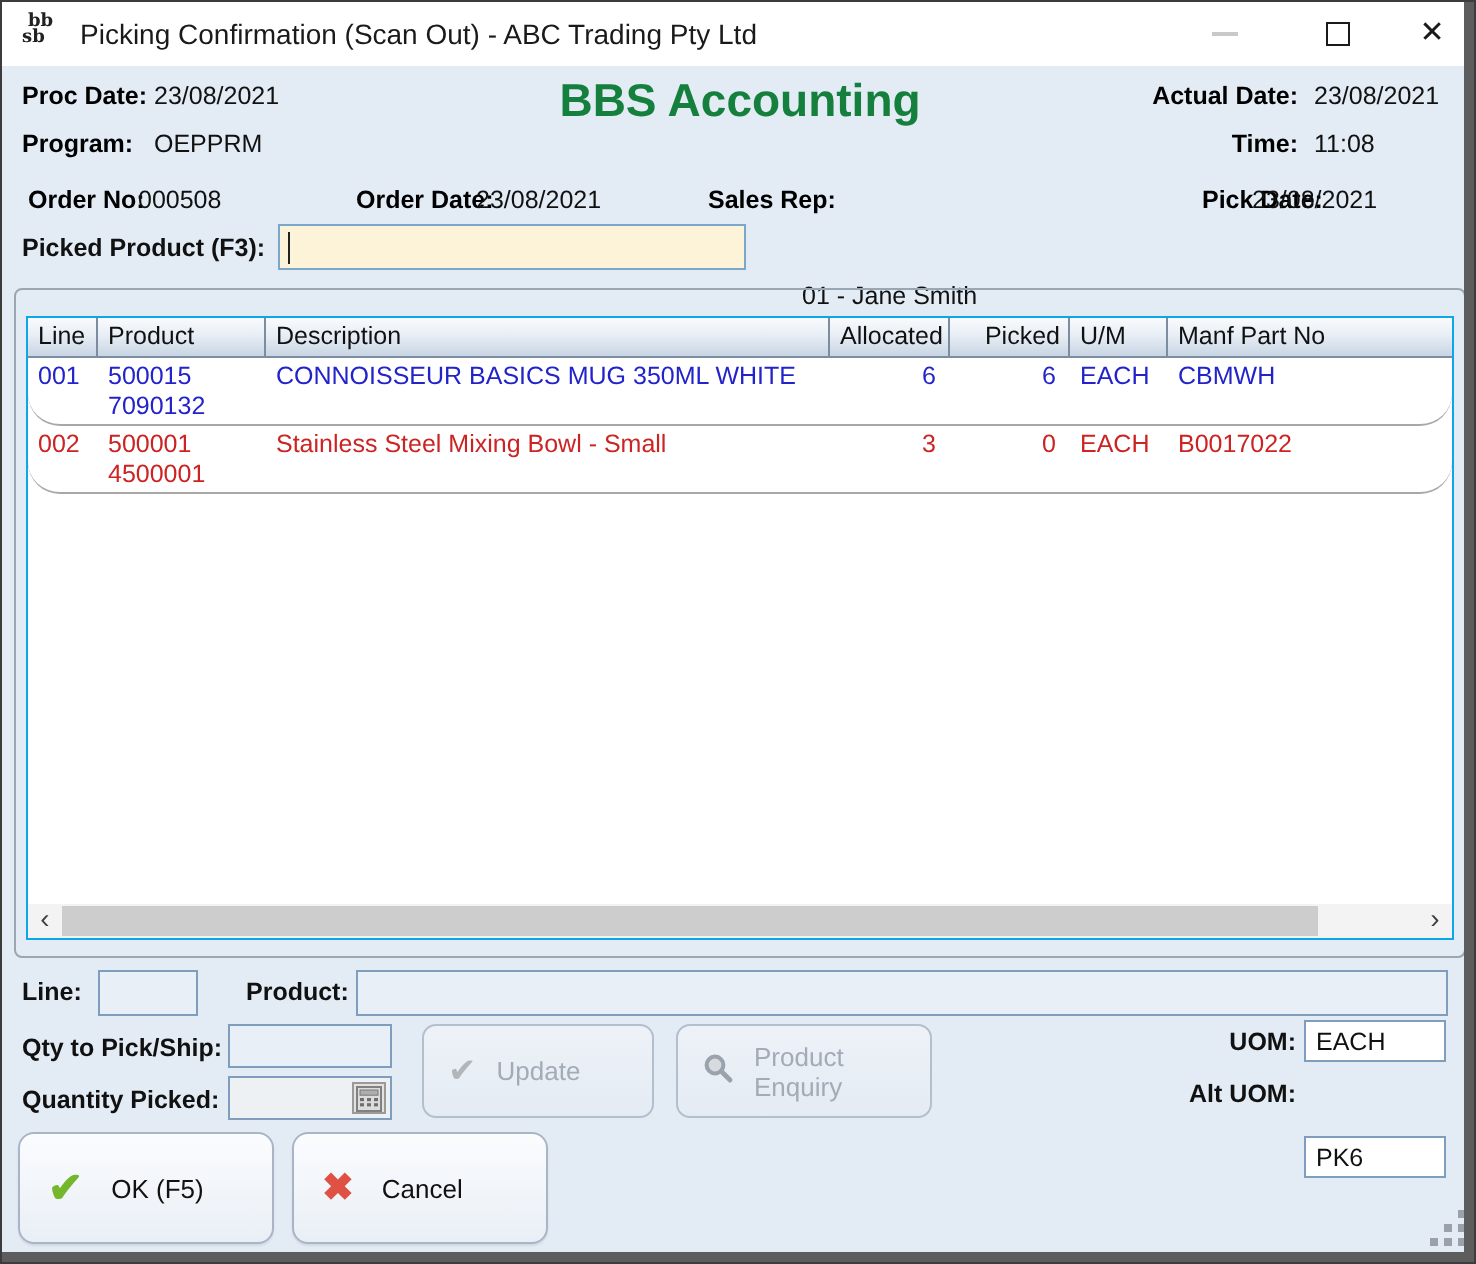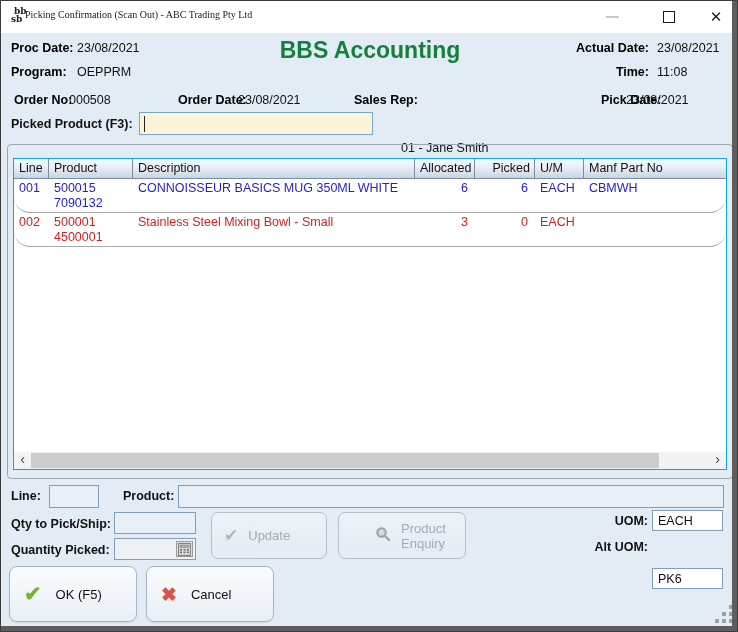--- a/index.html
+++ b/index.html
@@ -12,21 +12,21 @@
   
   .edge-right  { position:absolute; top:0; right:0; width:5px; height:632px; background:#5d5d5d; }
   .edge-bottom { position:absolute; left:0; bottom:0; width:738px; height:5px; background:#5d5d5d; }
 
   
   .titlebar { position:absolute; left:0; top:0; width:733px; height:32px; background:#ffffff; }
   .app-icon { position:absolute; left:10px; top:6px; width:20px; height:20px;
               font:bold 9px "DejaVu Serif", serif; line-height:8px; color:#222; letter-spacing:0; }
   .app-icon .r1 { display:block; margin-left:3px; }
   .app-icon .r2 { display:block; }
-  .title-text { position:absolute; left:24px; top:8px; font-size:10px; color:#1a1a1a;font-family:Liberation Serif, serif; }
+  .title-text { position:absolute; left:39px; top:8px; font-size:14px; color:#1a1a1a; }
   .btn-min { position:absolute; left:605px; top:15px; width:13px; height:2px; background:#c9c9c9; }
   .btn-max { position:absolute; left:662px; top:10px; width:12px; height:12px; border:1.5px solid #1a1a1a; background:#fff; }
   .btn-close { position:absolute; left:705px; top:6px; width:20px; height:20px; font-size:15px; color:#1a1a1a; text-align:center; line-height:20px; }
 
   
   .lbl { font-weight:bold; color:#000; }
   .hdr-left-l  { position:absolute; left:10px; }
   .hdr-left-v  { position:absolute; left:76px; }
   .y40 { top:40px; } .y64 { top:64px; }
   .app-title   { position:absolute; left:0; top:36px; width:738px; text-align:center;
@@ -83,21 +83,21 @@
   .qty-field  { left:113px; top:511px; width:82px; height:22px; }
   .qtyp-label { position:absolute; left:10px; top:542px; font-weight:bold; }
   .qtyp-field { left:113px; top:537px; width:82px; height:22px; background:#eef1f3; }
   .calc-btn { position:absolute; right:2px; top:2px; width:17px; height:16px; background:#e2e2e2;
               border:1px solid #9a9a9a; display:flex; align-items:center; justify-content:center; }
 
   .btn-disabled { position:absolute; border:1px solid #b4bfce; border-radius:7px;
                   background:linear-gradient(180deg,#eef2f8,#e4ebf3); color:#a3abb6;
                   display:flex; align-items:center; font-size:13px; }
   .btn-update  { left:210px; top:511px; width:116px; height:47px; }
-  .btn-enquiry { left:337px; top:511px; width:128px; height:47px;padding-left:24px; }
+  .btn-enquiry { left:337px; top:511px; width:128px; height:47px; }
   .btn-disabled .ico { margin:0 10px 0 12px; }
   .check-gray { color:#b2b6bb; font-size:17px; }
 
   .uom-label  { position:absolute; left:540px; top:513px; width:107px; text-align:right; font-weight:bold; }
   .uom-field  { position:absolute; left:651px; top:509px; width:71px; height:21px;
                 background:#fff; border:1px solid #7f9dbd; font:12.5px "Liberation Sans",sans-serif;
                 padding:0 0 0 5px; color:#111; }
   .altuom-label { position:absolute; left:540px; top:539px; width:107px; text-align:right; font-weight:bold; }
   .altuom-field { top:534px;margin-top:33px; }
 
@@ -187,20 +187,21 @@
     <div class="trow" style="color: rgb(204, 35, 35);">
       <div class="td">002</div>
       <div class="td">
         <span>500001</span><br>
         <span>4500001</span>
       </div>
       <div class="td">Stainless Steel Mixing Bowl - Small</div>
       <div class="td num">3</div>
       <div class="td num">0</div>
       <div class="td">EACH</div>
+      <div class="td">B0017022</div>
     </div>
 
     <div class="hscroll">
       <span class="hs-arrow hs-left">‹</span>
       <span class="hs-thumb"></span>
       <span class="hs-arrow hs-right">›</span>
     </div>
   </div>
 
   <span class="line-label">Line:</span>

